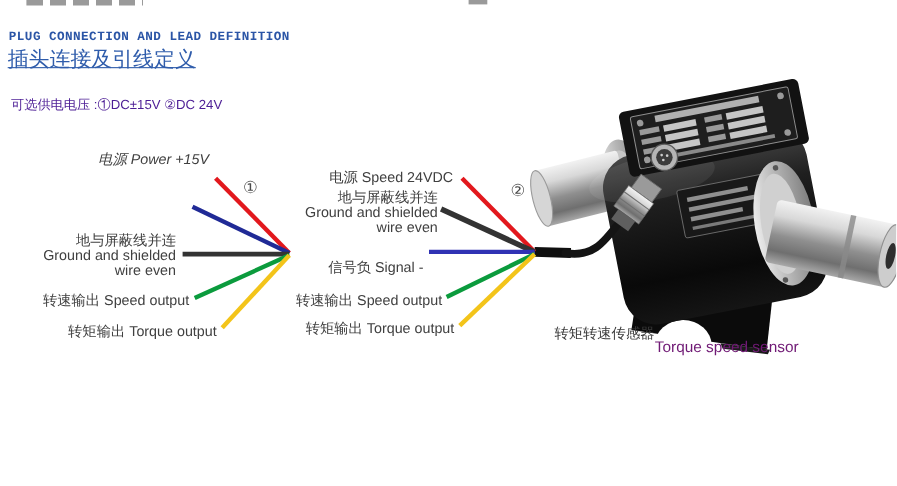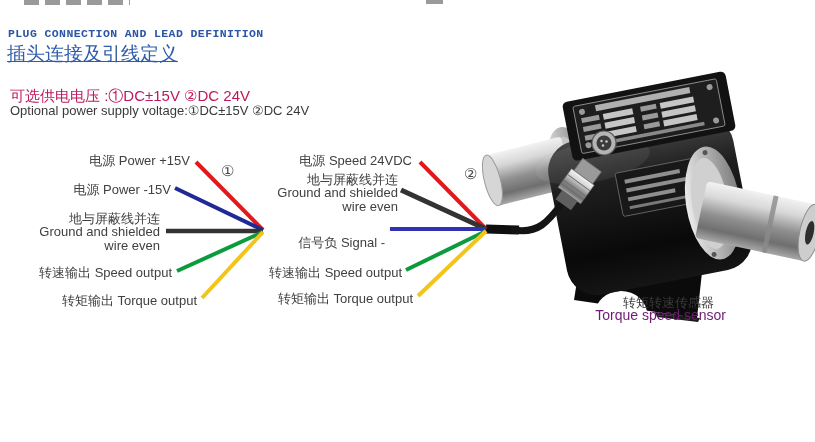--- a/index.html
+++ b/index.html
@@ -15,29 +15,29 @@
   
   .frag1{left:24px;top:0;width:106px;height:5px;
     background:repeating-linear-gradient(90deg,#9a9a9a 0 15px,#ffffff 15px 21px);}
   .frag2{left:426px;top:0;width:17px;height:4px;background:#9a9a9a;}
   
   .title-en{left:8px;top:27px;
     font-family:"Liberation Mono","DejaVu Sans Mono",monospace;
     font-weight:bold;font-size:11.5px;letter-spacing:.4px;color:#2b55a6;white-space:nowrap;}
   .title-zh{left:7px;top:41px;font-size:19px;color:#2f5cab;white-space:nowrap;text-decoration:underline;}
   
-  .pwr-zh{left:10px;top:87px;font-size:15px;color:#be185d;white-space:nowrap;}
+  .pwr-zh{left:10px;top:87px;font-size:12px;color:#4c1d95;white-space:nowrap;}
   .pwr-en{left:10px;top:103px;font-size:13px;color:#3a3a3a;white-space:nowrap;}
   
   .lbl{position:absolute;font-size:13px;line-height:14px;color:#404040;
        text-align:right;white-space:nowrap;}
   .lbl .ln{line-height:13.4px;}
   .badge{position:absolute;font-size:15px;color:#4a4a4a;line-height:15px;}
   
-  .cap-zh{left:504px;top:294px;width:210px;text-align:right;font-size:13px;color:#3a3a3a;}
+  .cap-zh{left:504px;top:294px;width:210px;text-align:left;font-size:13px;color:#3a3a3a;}
   .cap-en{left:516px;top:307px;width:210px;font-size:14px;color:#701a75;}
   
   .foot-zh{left:3px;top:366px;font-size:12.5px;color:#3a3a3a;white-space:nowrap;}
   .foot-en{left:3px;top:383px;font-size:13px;color:#3a3a3a;white-space:nowrap;}
   .art{position:absolute;left:0;top:0;width:815px;height:442px;}
 </style>
 </head>
 <body>
 
 <div class="page">
@@ -169,25 +169,23 @@
       <line x1="390" y1="229" x2="486" y2="229" stroke-width="4" stroke="#3032b4"></line>
       <line x1="406" y1="270" x2="486" y2="231" stroke-width="4" stroke="#0b9b3d"></line>
       <line x1="418" y1="296" x2="486" y2="231" stroke-width="4" stroke="#f3c41a"></line>
     </g>
   </svg>
 
   <div class="abs title-en">PLUG CONNECTION AND LEAD DEFINITION</div>
   <div class="abs title-zh">插头连接及引线定义</div>
 
   <div class="abs pwr-zh">可选供电电压 :①DC±15V ②DC 24V</div>
-  <div class="abs pwr-en">Optional power supply voltage:①DC±15V ②DC 24V</div>
-
-  <div class="lbl" style="left:0;top:154px;width:190px;">电源 Power  +15V</div>
+
+  <div class="lbl" style="left:0;top:138px;width:190px;font-style:italic;">电源 Power  +15V</div>
   <div class="badge" style="left:221px;top:163px;">①</div>
-  <div class="lbl" style="left:0;top:183px;width:171px;">电源 Power  -15V</div>
   <div class="lbl" style="left:0;top:212px;width:160px;">
     <div class="ln">地与屏蔽线并连</div>
     <div class="ln">Ground and shielded</div>
     <div class="ln">wire even</div>
   </div>
   <div class="lbl" style="left:0;top:266px;width:172px;">转速输出 Speed output</div>
   <div class="lbl" style="left:0;top:294px;width:197px;">转矩输出 Torque output</div>
 
   <div class="lbl" style="left:212px;top:154px;width:200px;">电源 Speed  24VDC</div>
   <div class="badge" style="left:464px;top:166px;">②</div>

